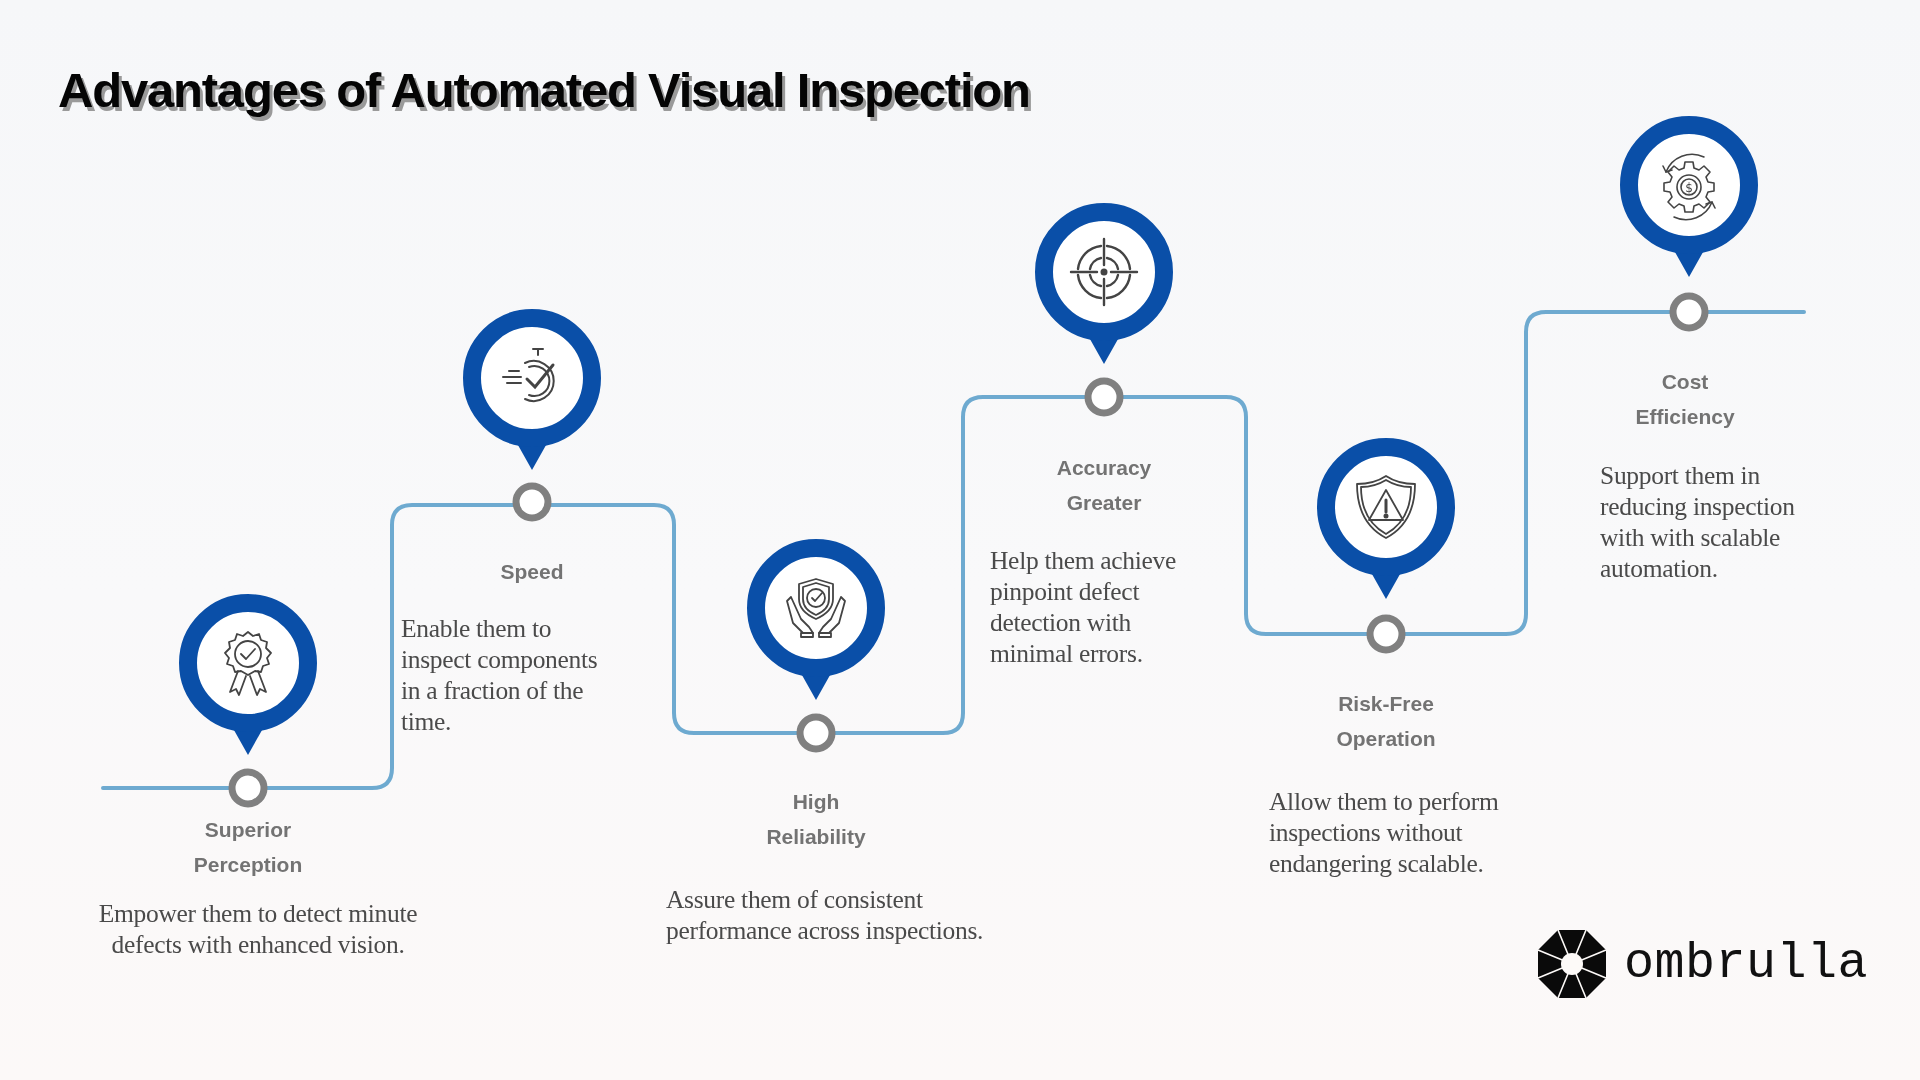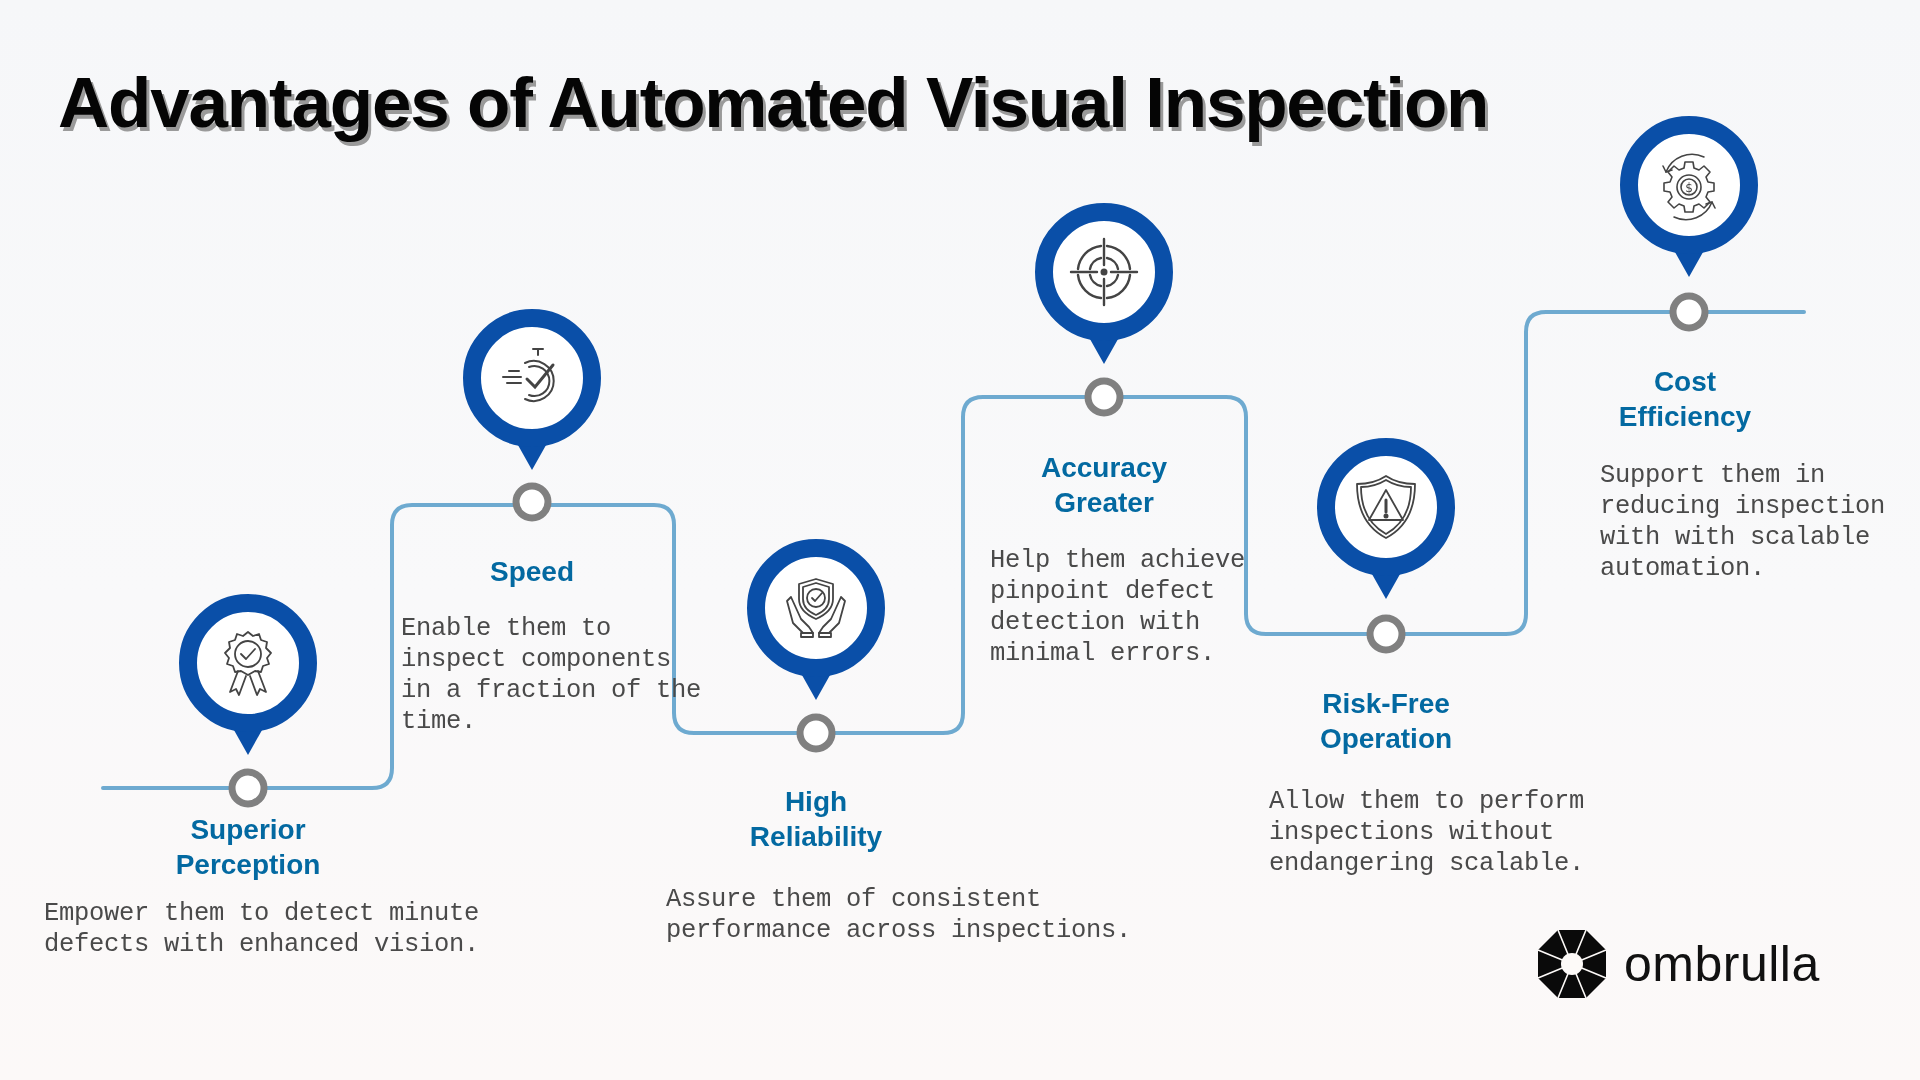--- a/index.html
+++ b/index.html
@@ -4,45 +4,45 @@
 <style>
   html, body { margin: 0; padding: 0; }
   body {
     width: 1920px; height: 1080px; overflow: hidden; position: relative;
     background: linear-gradient(180deg, #f6f7f9 0%, #f9f9fa 55%, #fcf9f8 100%);
     font-family: "Liberation Sans", sans-serif;
   }
   .title {
     position: absolute; left: 58px; top: 62px; margin: 0;
     font-family: "Liberation Sans", sans-serif; font-weight: 700;
-    font-size: 71px; letter-spacing: -1.2px; color: #050505;
+    font-size: 49px; letter-spacing: -1.2px; color: #050505;
     text-shadow: 3px 4px 0 #9a9a9a;
     white-space: nowrap;
   }
   svg.path-layer { position: absolute; left: 0; top: 0; }
   .pin { position: absolute; width: 140px; height: 168px; }
   .pin svg { position: absolute; left: 0; top: 0; }
   .pin .icon { position: absolute; left: 33px; top: 33px; width: 74px; height: 74px; }
   .step-title {
-    position: absolute; font-weight: 700; font-size: 28px; line-height: 35px;
-    color: #0369a1; text-align: center; width: 260px;
+    position: absolute; font-weight: 700; font-size: 21px; line-height: 35px;
+    color: #737373; text-align: center; width: 260px;
     font-family: "Liberation Sans", sans-serif;
   }
   .step-title span { display: block; }
   .step-desc {
     position: absolute; font-size: 25.5px; line-height: 31px; color: #4a4a4a;
-    font-family: Liberation Mono, monospace; letter-spacing: -0.3px;
+    font-family: Liberation Serif, serif; letter-spacing: -0.3px;
   }
   .step-desc span { display: block; white-space: nowrap; }
   .center { text-align: center; }
   .logo { position: absolute; left: 1536px; top: 928px; width: 310px; height: 72px; }
   .logo-mark { position: absolute; left: 0; top: 0; width: 72px; height: 72px; }
   .logo-text {
     position: absolute; left: 88px; top: 0px; font-size: 50px; line-height: 72px;
-    color: #111; font-family: Liberation Sans, sans-serif; letter-spacing: 0.5px;
+    color: #111; font-family: Liberation Mono, monospace; letter-spacing: 0.5px;
   }
 </style>
 </head>
 <body>
 
 <h1 class="title">Advantages of Automated Visual Inspection</h1>
 
 <svg class="path-layer" width="1920" height="1080">
   <path d="M103 788 H372 Q392 788 392 768 V525 Q392 505 412 505 H654 Q674 505 674 525 V713 Q674 733 694 733 H943 Q963 733 963 713 V417 Q963 397 983 397 H1226 Q1246 397 1246 417 V614 Q1246 634 1266 634 H1506 Q1526 634 1526 614 V332 Q1526 312 1546 312 H1804" fill="none" stroke="#6eaad0" stroke-width="4" stroke-linecap="round"></path>
   <g>

